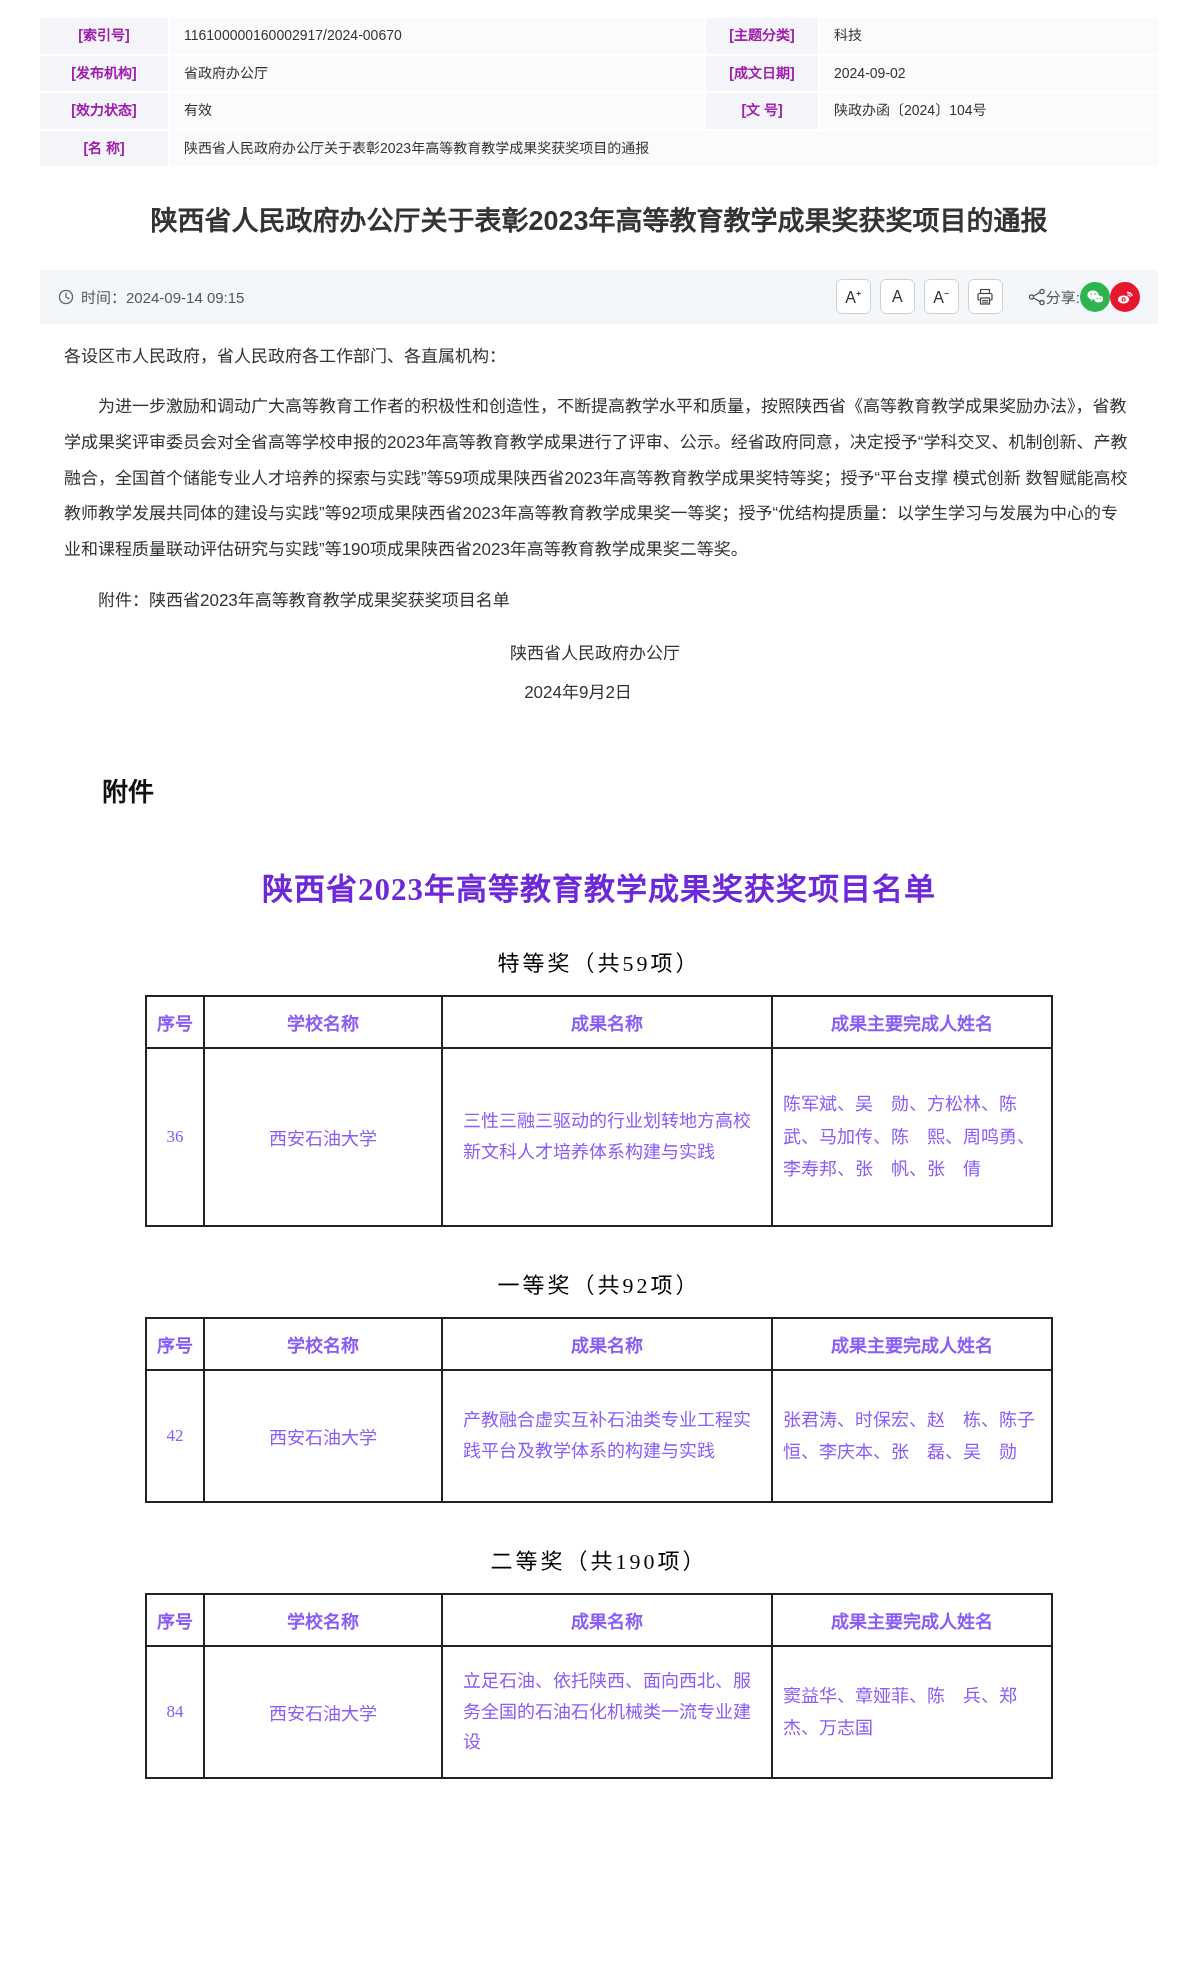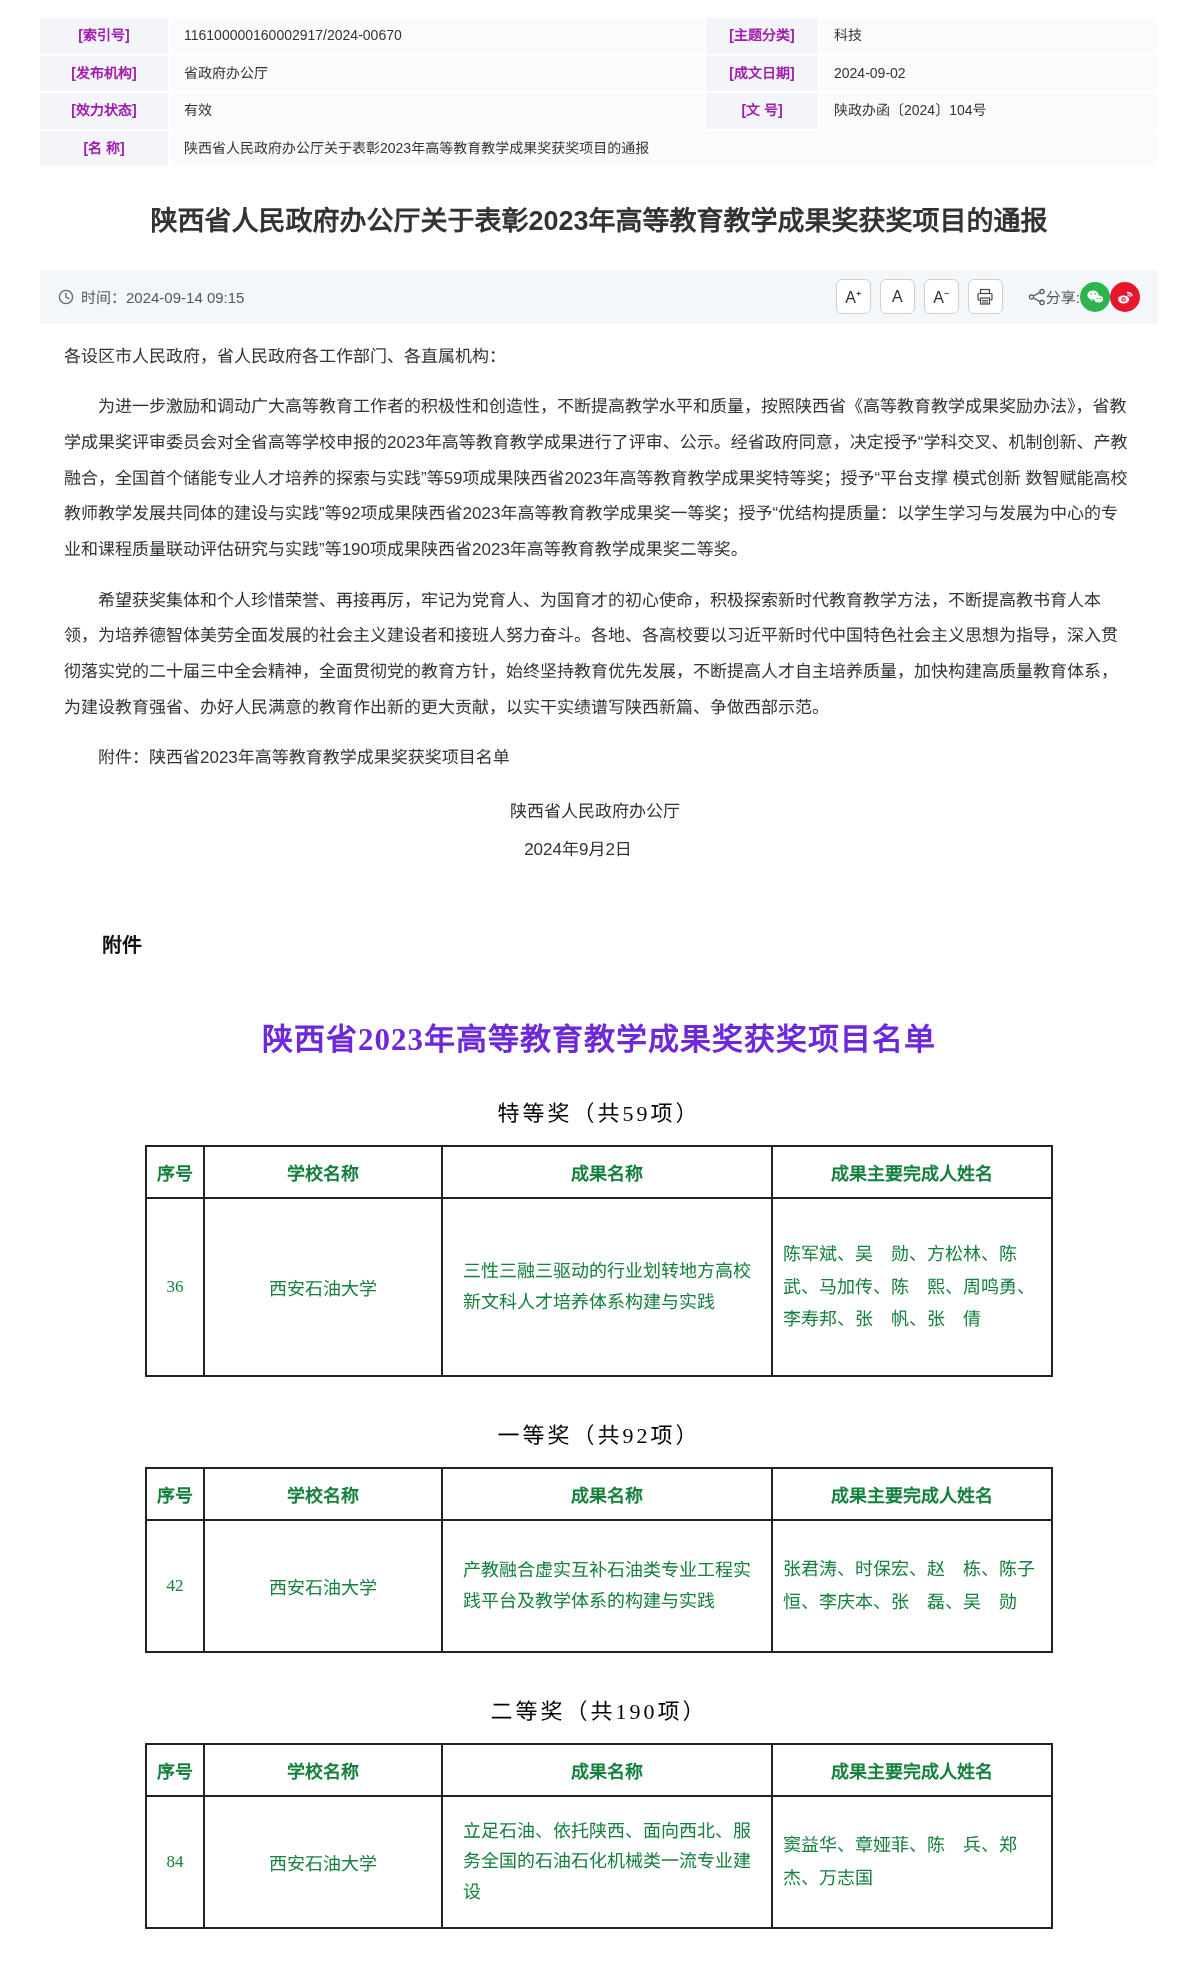--- a/index.html
+++ b/index.html
@@ -55,35 +55,35 @@
   
   .article { padding: 0 24px; font-size: 17px; line-height: 2.1; color: #333; }
   .article p { margin: 15px 0; }
   .indent { text-indent: 2em; }
   .salutation { margin-top: 42px; }
   .signature { text-align: center; margin-top: 20px; line-height: 1.9; }
   .signature-org { padding-right: 8px; }
   .signature-date { padding-right: 42px; margin-top: 6px; }
 
   
-  .attach-label { font-size: 20px; font-weight: 700; color: #111; margin: 62px 0 0 62px; }
+  .attach-label { font-size: 26px; font-weight: 700; color: #111; margin: 62px 0 0 62px; }
   .attach-title {
     font-family: "Liberation Serif", serif;
     text-align: center; font-size: 31px; font-weight: 700; color: #6d28d9;
     margin: 56px 0 26px; letter-spacing: 1px;
   }
   .section-heading {
     font-family: "Liberation Serif", serif;
     text-align: center; font-size: 22px; font-weight: 400; color: #000;
     letter-spacing: 3px; margin: 36px 0 18px;
   }
   .award-table {
     width: 908px; margin: 0 auto 40px;
     border-collapse: collapse; table-layout: fixed;
-    font-family: "Liberation Serif", serif; color: #15803d; border-radius: 16px;
+    font-family: "Liberation Serif", serif; color: #8b5cf6; border-radius: 16px;
   }
   .award-table th, .award-table td { border: 2px solid #222; }
   .award-table th { height: 52px; font-size: 18px; font-weight: 700; padding: 4px; }
   .col-no { width: 58px; }
   .col-school { width: 238px; }
   .col-achv { width: 330px; }
   .td-no { text-align: center; font-size: 17px; }
   .td-school { text-align: center; font-size: 18px; }
   .td-achv { padding: 10px 20px; font-size: 18px; line-height: 1.7; }
   .td-authors { padding: 10px 10px; font-size: 18px; line-height: 1.8; }
@@ -179,21 +179,20 @@
             </svg>
           </span>
         </span>
       </div>
     </div>
   </div>
 
   <div class="article">
     <p class="salutation">各设区市人民政府，省人民政府各工作部门、各直属机构：</p>
     <p class="indent">为进一步激励和调动广大高等教育工作者的积极性和创造性，不断提高教学水平和质量，按照陕西省《高等教育教学成果奖励办法》，省教学成果奖评审委员会对全省高等学校申报的2023年高等教育教学成果进行了评审、公示。经省政府同意，决定授予“学科交叉、机制创新、产教融合，全国首个储能专业人才培养的探索与实践”等59项成果陕西省2023年高等教育教学成果奖特等奖；授予“平台支撑 模式创新 数智赋能高校教师教学发展共同体的建设与实践”等92项成果陕西省2023年高等教育教学成果奖一等奖；授予“优结构提质量：以学生学习与发展为中心的专业和课程质量联动评估研究与实践”等190项成果陕西省2023年高等教育教学成果奖二等奖。</p>
-    <p class="indent">希望获奖集体和个人珍惜荣誉、再接再厉，牢记为党育人、为国育才的初心使命，积极探索新时代教育教学方法，不断提高教书育人本领，为培养德智体美劳全面发展的社会主义建设者和接班人努力奋斗。各地、各高校要以习近平新时代中国特色社会主义思想为指导，深入贯彻落实党的二十届三中全会精神，全面贯彻党的教育方针，始终坚持教育优先发展，不断提高人才自主培养质量，加快构建高质量教育体系，为建设教育强省、办好人民满意的教育作出新的更大贡献，以实干实绩谱写陕西新篇、争做西部示范。</p>
     <p class="indent">附件：陕西省2023年高等教育教学成果奖获奖项目名单</p>
     <div class="signature">
       <div class="signature-org">陕西省人民政府办公厅</div>
       <div class="signature-date">2024年9月2日</div>
     </div>
   </div>
 
   <div>
     <div class="attach-label">附件</div>
     <h2 class="attach-title">陕西省2023年高等教育教学成果奖获奖项目名单</h2>

